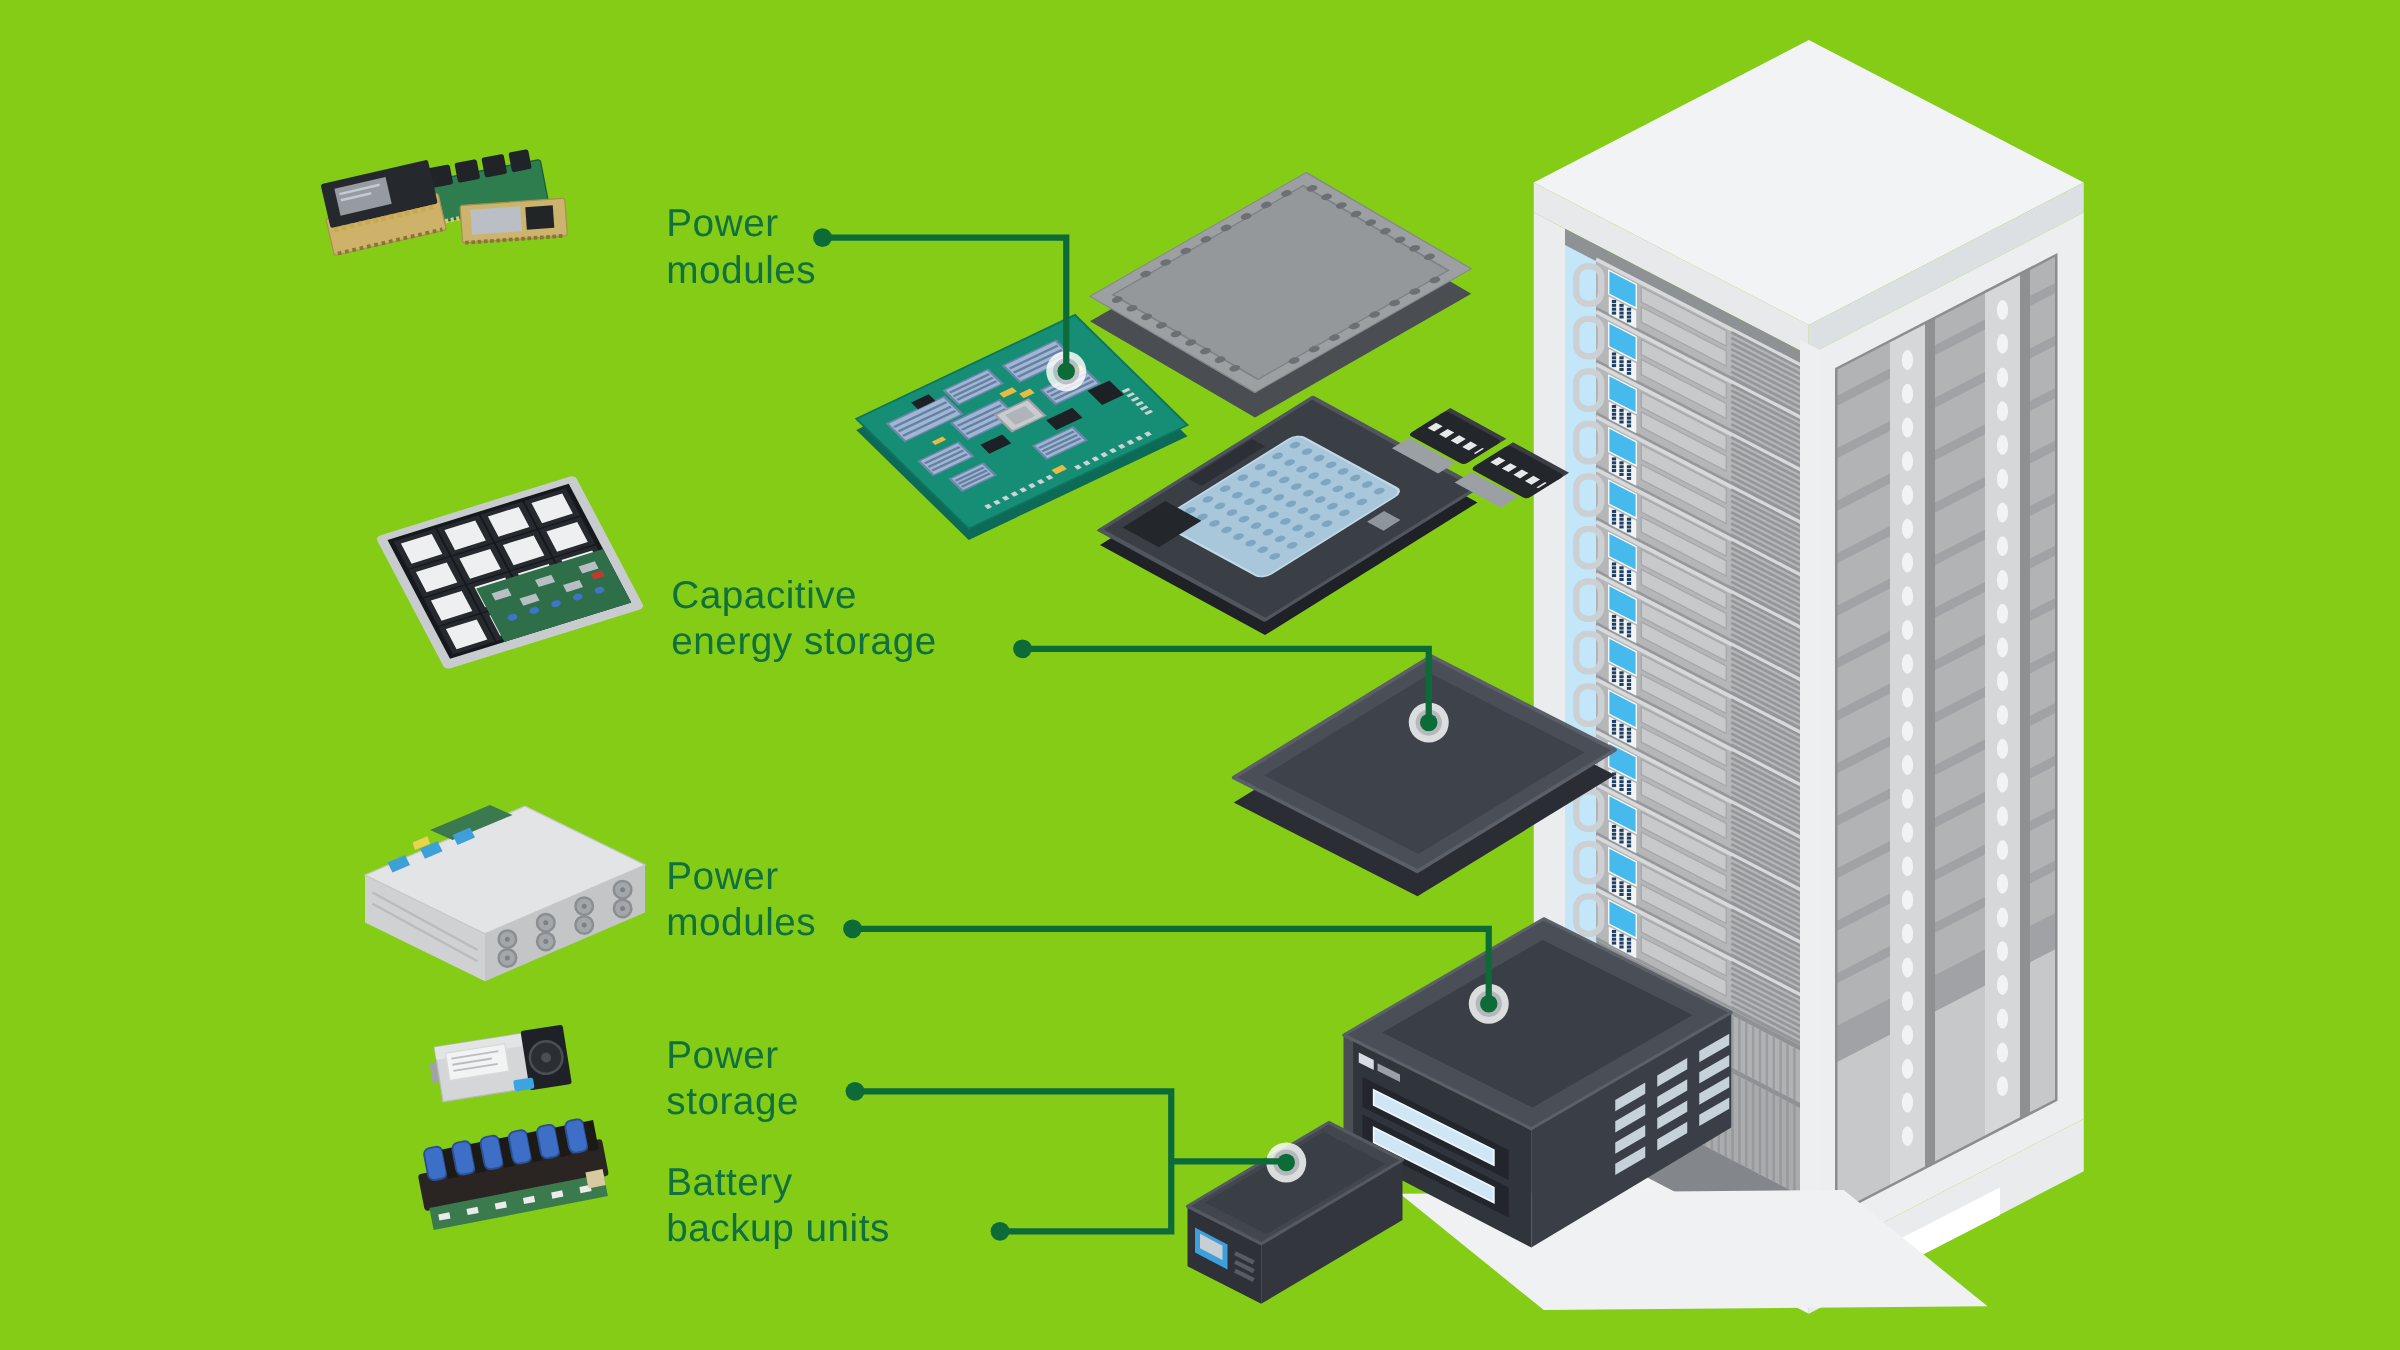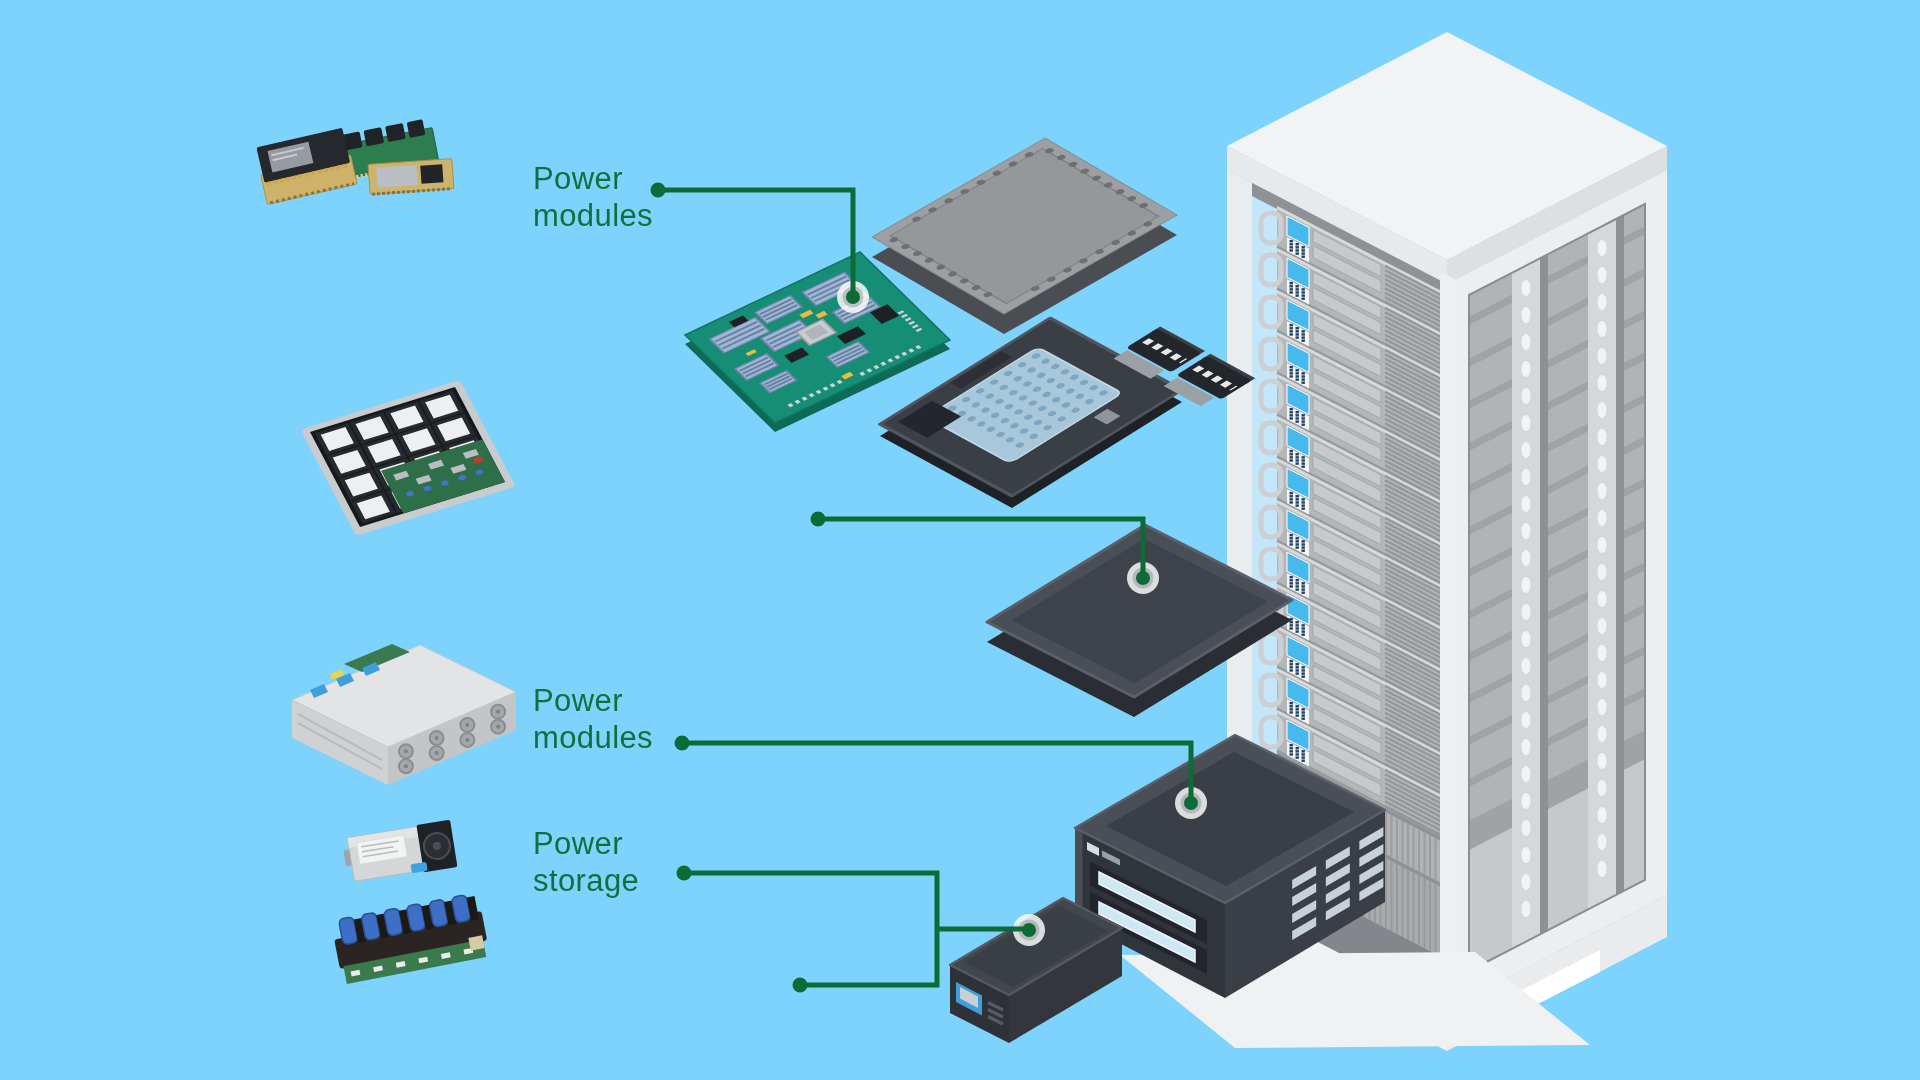--- a/index.html
+++ b/index.html
@@ -1,16 +1,16 @@
 <!DOCTYPE html>
 <html style="--label-green: #11713e; --leader-green: #0d6b38;"><head>
 <meta charset="utf-8">
 <style>
   html,body{margin:0;padding:0;background:#fff;}
-  .stage{position:relative;width:1920px;height:1080px;overflow:hidden;background:#7dd3fc;
+  .stage{position:relative;width:1920px;height:1080px;overflow:hidden;background:#84cc16;
          font-family:"Liberation Sans",sans-serif;}
   svg.scene{position:absolute;left:0;top:0;}
   .label{position:absolute;font-size:31px;line-height:37px;letter-spacing:0.4px;
          color:var(--label-green,#11713e);font-weight:400;white-space:nowrap;}
   .leader{stroke:var(--leader-green,#0d6b38);stroke-width:5;fill:none;}
   .ldot{fill:var(--leader-green,#0d6b38);}
 </style>
 </head>
 <body>
 
@@ -617,22 +617,30 @@
     <circle class="ldot" cx="1143" cy="578" r="7"></circle>
     <circle class="ldot" cx="1191" cy="803" r="7"></circle>
     <circle class="ldot" cx="1029" cy="930" r="7"></circle>
   </g>
 </svg>
 
 <div class="label" style="left:533px;top:160px">
   <div>Power</div>
   <div>modules</div>
 </div>
+<div class="label" style="left:537px;top:457px">
+  <div>Capacitive</div>
+  <div>energy storage</div>
+</div>
 <div class="label" style="left:533px;top:682px">
   <div>Power</div>
   <div>modules</div>
 </div>
 <div class="label" style="left:533px;top:825px">
   <div>Power</div>
   <div>storage</div>
 </div>
-
+<div class="label" style="left:533px;top:927px">
+  <div>Battery</div>
+  <div>backup units</div>
 </div>
 
+</div>
+
 </body></html>

